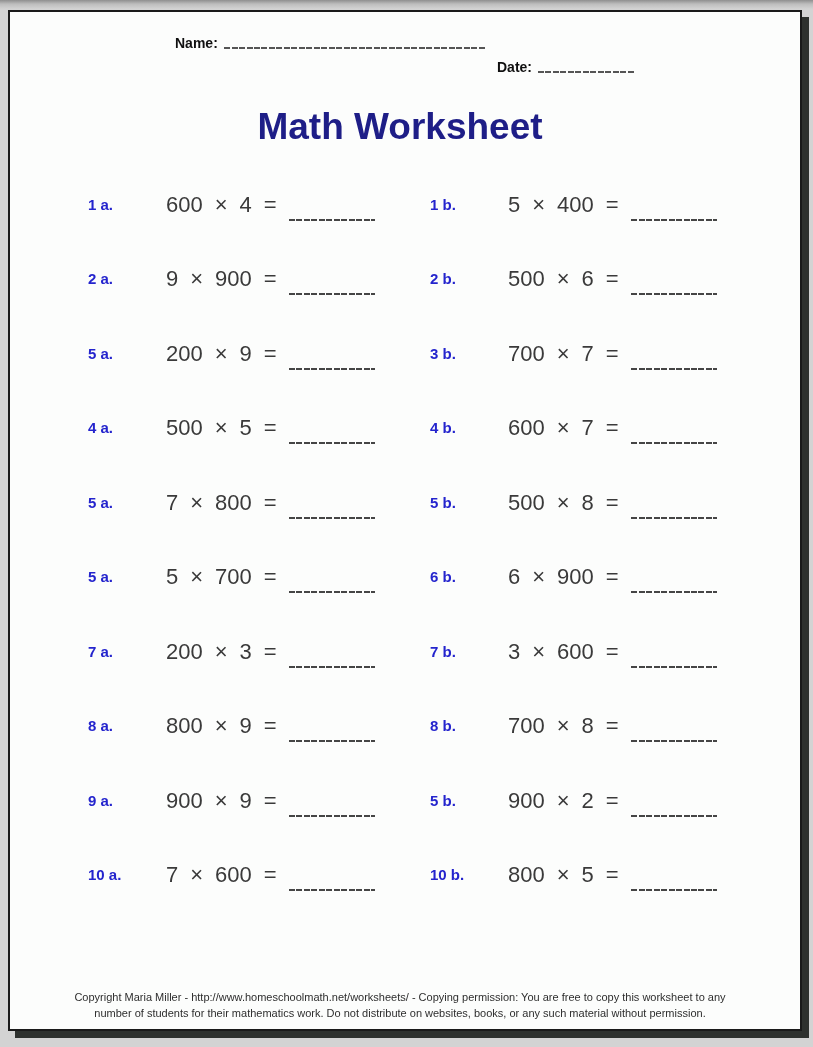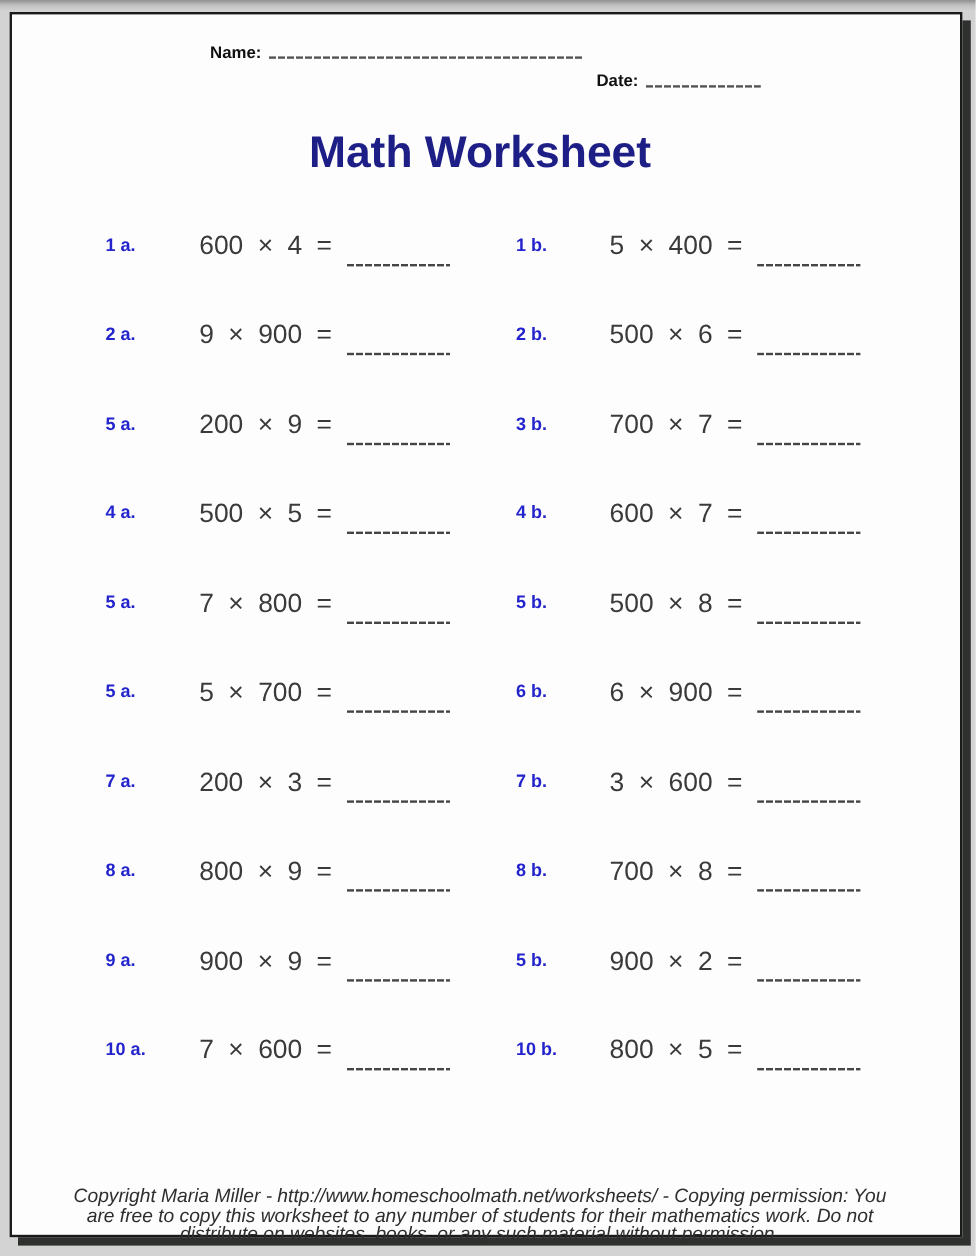--- a/index.html
+++ b/index.html
@@ -32,21 +32,21 @@
   .half.a{left:78px;}
   .half.b{left:420px;}
   .lbl{width:66px;font-weight:bold;font-size:15px;color:#2424cd;}
   .num,.op{font-size:22px;color:#3a3a3a;}
   .blank{display:inline-block;width:86px;position:relative;}
   .blank::before{content:"\00a0";font-size:22px;}
   .blank::after{content:"";position:absolute;left:0;right:0;bottom:1px;height:2px;
     background:repeating-linear-gradient(90deg,#454545 0 6px,rgba(0,0,0,0) 6px 7.5px);}
   
   .footer{position:absolute;top:978px;left:0;width:780px;padding:0 48px;box-sizing:border-box;
-          text-align:center;font-style:italic;font-size:16px;line-height:15.5px;color:#2e2e2e;}
+          text-align:center;font-size:11px;line-height:15.5px;color:#2e2e2e;}
 </style>
 </head>
 <body>
 
 <div class="page">
 
   <div class="hgroup ng">
     <span>Name:</span>
     <span class="hline nline"></span>
   </div>

